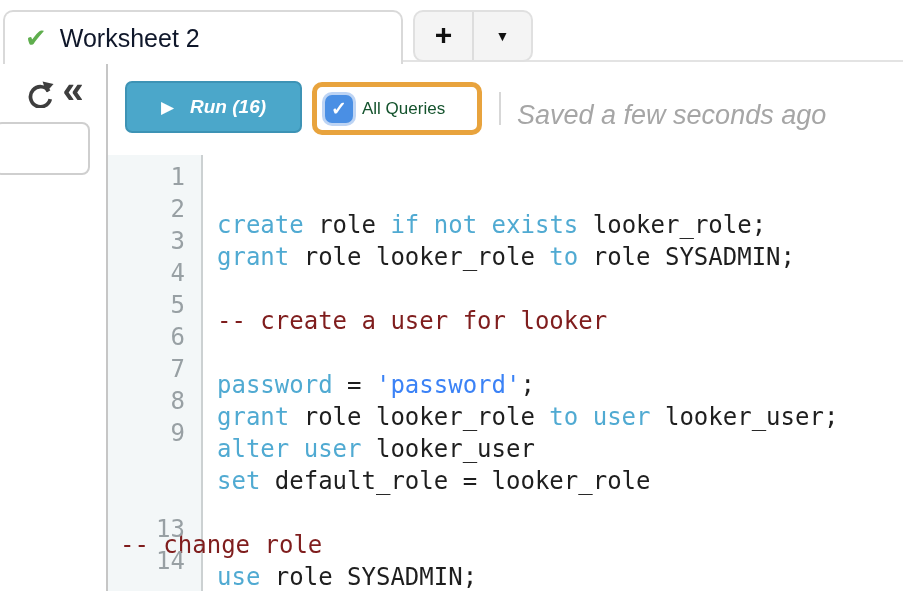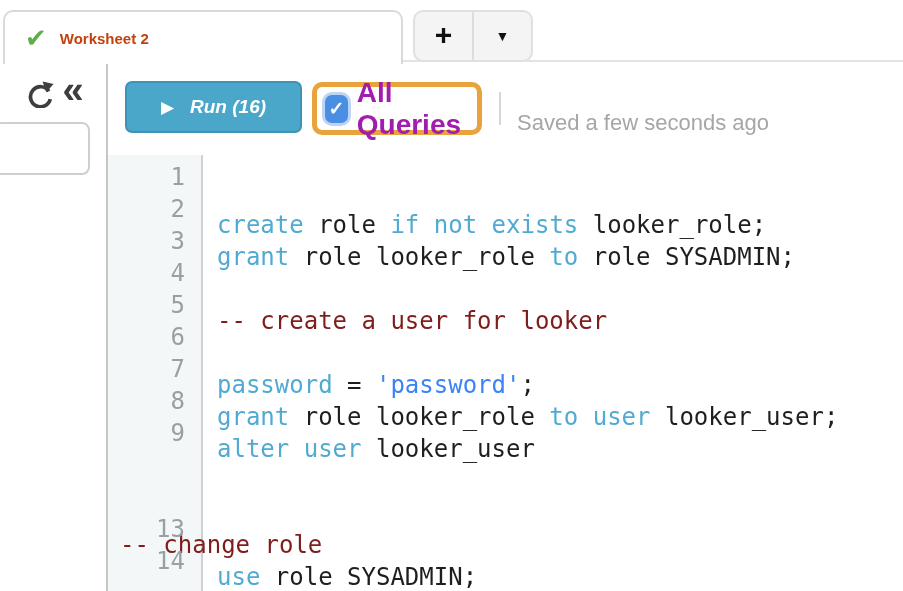--- a/index.html
+++ b/index.html
@@ -8,21 +8,21 @@
   .abs { position:absolute; }
 
   
   #worksheet-tab {
     left:3px; top:10px; width:400px; height:54px;
     background:#fff; border:2px solid #d9d9d9; border-bottom:none;
     border-radius:10px 10px 0 0;
     display:flex; align-items:center; padding-left:20px; gap:13px; z-index:3;
   }
   #tab-check { color:#5fae4e; font-size:26px; line-height:1; }
-  #tab-label { font-size:15px; font-weight:bold; color:#c2410c; }
+  #tab-label { font-size:25px; font-weight:normal; color:#0f172a; }
   #tabbar-border { left:403px; top:60px; width:500px; height:2px; background:#e3e3e3; z-index:1; }
   #tab-buttons {
     left:413px; top:10px; width:120px; height:52px;
     background:#f4f4f4; border:2px solid #e0e0e0; border-radius:10px;
     display:flex; z-index:2;
   }
   #tab-buttons .half { flex:1; display:flex; align-items:center; justify-content:center; cursor:pointer; }
   #tab-buttons .sep { width:2px; background:#ddd; }
   #new-tab-plus { font-size:30px; font-weight:600; color:#111; line-height:1; padding-bottom:3px; }
   #tab-menu-caret { font-size:14px; color:#111; }
@@ -48,23 +48,23 @@
     left:312px; top:82px; width:170px; height:53px;
     border:5px solid #e8a33d; border-radius:10px;
     display:flex; align-items:center; padding-left:8px; gap:9px; cursor:pointer;
   }
   #all-queries-checkbox {
     width:28px; height:28px; border-radius:7px; background:#4a8fe4;
     box-shadow:0 0 0 3px #bdd4f4;
     display:flex; align-items:center; justify-content:center;
     color:#fff; font-size:19px; font-weight:bold;
   }
-  #all-queries-label { font-size:28px; color:#a21caf;font-weight:bold; }
+  #all-queries-label { font-size:17px; color:#14532d; }
   #saved-divider { left:499px; top:92px; width:2px; height:33px; background:#d7d7d7; }
-  #saved-status { left:517px; top:110px; font-size:22px; color:#a6a6a6; }
+  #saved-status { left:517px; top:100px; font-size:27px; color:#a6a6a6;font-style:italic; }
 
   
   #gutter-bg { left:108px; top:155px; width:95px; bottom:0; height:436px;
                background:#f3f7f8; border-right:2px solid #ccd1d2; }
   #code-lines { left:108px; top:161px; right:0; width:795px;
                 font-family:"DejaVu Sans Mono", monospace; font-size:24px; }
   .line { display:flex; height:32px; line-height:32px; white-space:pre; }
   .ln { width:97px; text-align:right; padding-right:20px; color:#98a0a4; flex:none; }
   .code { padding-left:12px; color:#1e1e1e;margin-top:48px; }
   .tok-kw { color:#50aad2; }
@@ -118,18 +118,18 @@
 <div class="abs" id="gutter-bg"></div>
 <div class="abs" id="code-lines">
     <div class="line"><div class="ln">1</div><div class="code"><span class="tok-kw">create</span><span class="tok-pl"> role </span><span class="tok-kw">if</span><span class="tok-pl"> </span><span class="tok-kw">not</span><span class="tok-pl"> </span><span class="tok-kw">exists</span><span class="tok-pl"> looker_role;</span></div></div>
     <div class="line"><div class="ln">2</div><div class="code"><span class="tok-kw">grant</span><span class="tok-pl"> role looker_role </span><span class="tok-kw">to</span><span class="tok-pl"> role SYSADMIN;</span></div></div>
     <div class="line"><div class="ln">3</div><div class="code"></div></div>
     <div class="line"><div class="ln">4</div><div class="code"><span class="tok-cm">-- create a user for looker</span></div></div>
     <div class="line"><div class="ln">5</div></div>
     <div class="line"><div class="ln">6</div><div class="code"><span class="tok-kw">password</span><span class="tok-pl"> = </span><span class="tok-st">'password'</span><span class="tok-pl">;</span></div></div>
     <div class="line"><div class="ln">7</div><div class="code"><span class="tok-kw">grant</span><span class="tok-pl"> role looker_role </span><span class="tok-kw">to</span><span class="tok-pl"> </span><span class="tok-kw">user</span><span class="tok-pl"> looker_user;</span></div></div>
     <div class="line"><div class="ln">8</div><div class="code"><span class="tok-kw">alter</span><span class="tok-pl"> </span><span class="tok-kw">user</span><span class="tok-pl"> looker_user</span></div></div>
-    <div class="line"><div class="ln">9</div></div>
+    <div class="line"><div class="ln">9</div><div class="code"><span class="tok-kw">set</span><span class="tok-pl"> default_role = looker_role</span></div></div>
     <div class="line"><div class="code"></div></div>
     <div class="line"><div class="code"><span class="tok-cm">-- change role</span></div></div>
     <div class="line"><div class="ln">13</div><div class="code"><span class="tok-kw">use</span><span class="tok-pl"> role SYSADMIN;</span></div></div>
     <div class="line"><div class="ln">14</div><div class="code"></div></div>
   </div>
 
 </body></html>

